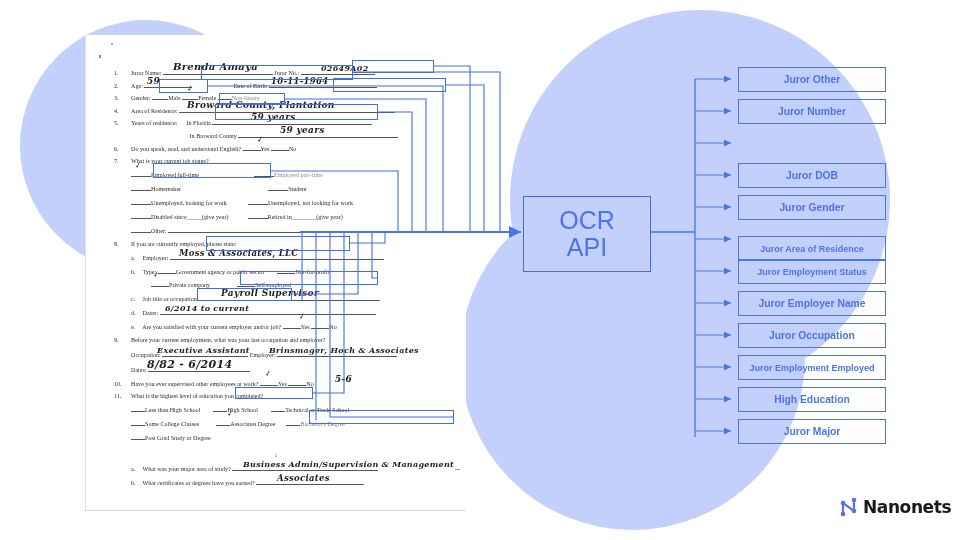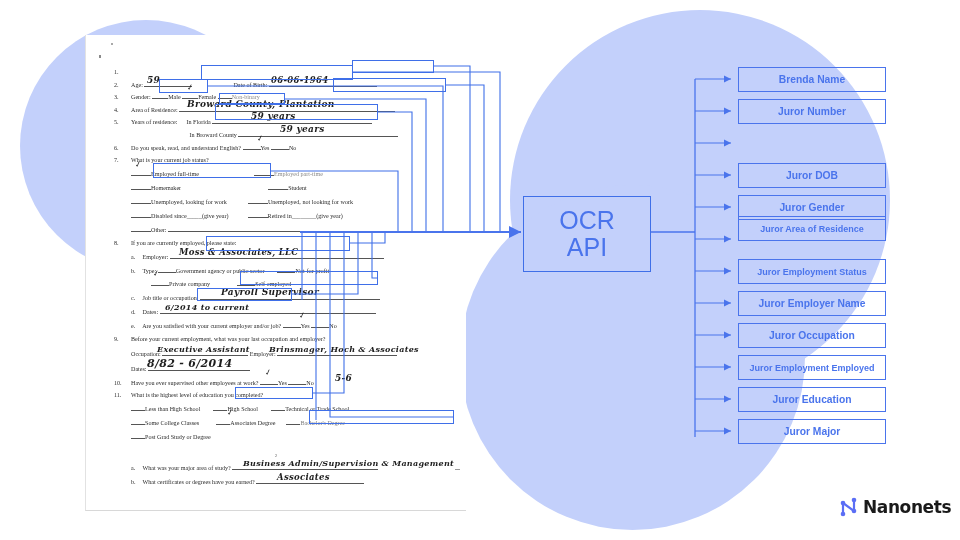--- a/index.html
+++ b/index.html
@@ -216,32 +216,40 @@
   <div class="bg-circle" id="circle-left"></div>
 
   <div id="document">
     <div id="doc-speck-a"></div>
     <div id="doc-speck-b"></div>
 
     <div id="doc-body">
 
       <div class="q-row">
         <span class="q-num">1.</span>
+        <span class="q-text">
+          <span>Juror Name:</span>
+          <span class="blank" style="width:110px"></span>
+          <span>Juror No.:</span>
+          <span class="blank" style="width:74px"></span>
+          <span class="hw" style="left:42px; top:-5px; font-size:10px">Brenda Amaya</span>
+          <span class="hw" style="left:190px; top:-4px; font-size:8px">02649A02</span>
+        </span>
       </div>
 
       <div class="q-row">
         <span class="q-num">2.</span>
         <span class="q-text">
           <span>Age:</span>
           <span class="blank" style="width:48px"></span>
           <span style="display:inline-block;width:38px"></span>
           <span>Date of Birth:</span>
           <span class="blank" style="width:108px"></span>
           <span class="hw" style="left:16px; top:-4px; font-size:9px">59</span>
-          <span class="hw" style="left:140px; top:-4px; font-size:8.5px">06-06-1964</span>
+          <span class="hw" style="left:140px; top:-4px; font-size:8.5px">10-11-1964</span>
         </span>
       </div>
 
       <div class="q-row">
         <span class="q-num">3.</span>
         <span class="q-text">
           <span>Gender:</span>
           <span class="blank" style="width:16px"></span><span>Male</span>
           <span class="blank" style="width:16px"></span><span>Female</span>
           <span class="blank" style="width:14px"></span><span style="color:#8e8e8e">Non-binary</span>
@@ -523,30 +531,30 @@
       <path d="M695,399 L731,399"></path>
       <path d="M695,431 L731,431"></path>
     </g>
   </svg>
 
   <div id="ocr-node">
     <span>OCR</span>
     <span>API</span>
   </div>
 
-  <div class="field-box" style="top:67px">Brenda Name</div>
+  <div class="field-box" style="top:67px">Juror Other</div>
   <div class="field-box" style="top:99px">Juror Number</div>
   <div class="field-box" style="top:163px">Juror DOB</div>
   <div class="field-box" style="top:195px">Juror Gender</div>
-  <div class="field-box sm" style="top:216px">Juror Area of Residence</div>
+  <div class="field-box sm" style="top:236px">Juror Area of Residence</div>
   <div class="field-box sm" style="top:259px">Juror Employment Status</div>
   <div class="field-box" style="top:291px">Juror Employer Name</div>
   <div class="field-box" style="top:323px">Juror Occupation</div>
   <div class="field-box sm" style="top:355px">Juror Employment Employed</div>
-  <div class="field-box" style="top:387px">Juror Education</div>
+  <div class="field-box" style="top:387px">High Education</div>
   <div class="field-box" style="top:419px">Juror Major</div>
 
   <div id="logo">
     <svg id="logo-mark" width="22" height="22" viewBox="0 0 22 22">
       <g stroke="#5b6ef5" stroke-width="2.2" fill="none" stroke-linecap="round">
         <line x1="5" y1="18" x2="5" y2="7"></line>
         <line x1="5" y1="7" x2="16" y2="15"></line>
         <line x1="16" y1="15" x2="16" y2="4"></line>
       </g>
       <g fill="#5b6ef5">

